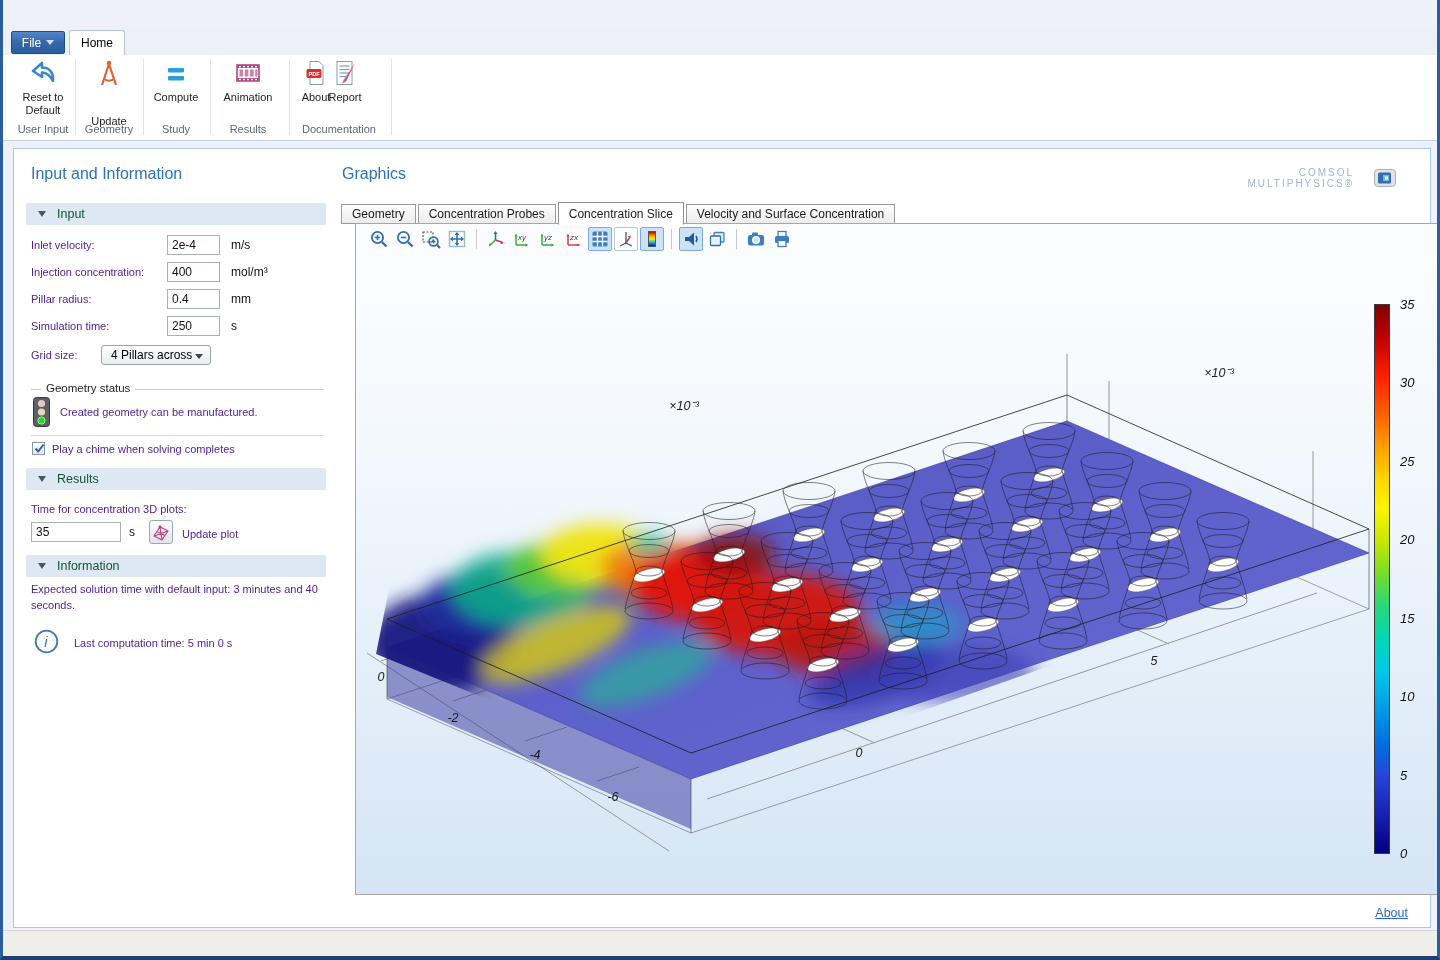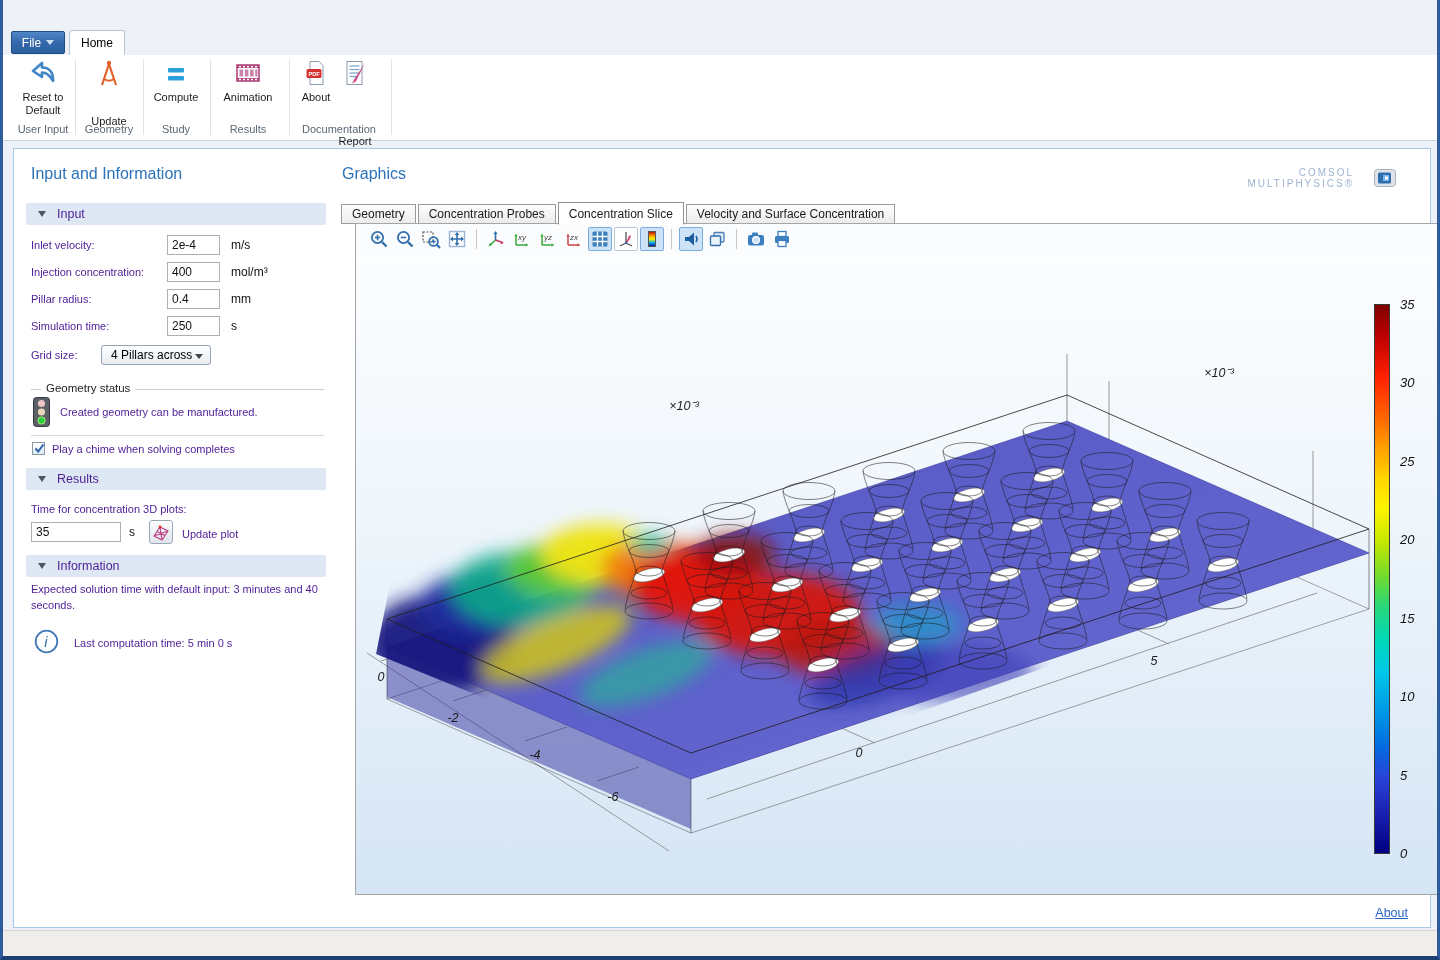--- a/index.html
+++ b/index.html
@@ -36,21 +36,21 @@
   .rb-label { font-size:11px; color:#1e1e1e; text-align:center; line-height:13px; margin-top:3px; }
   .rb-group-label { position:absolute; top:68px; font-size:11px; color:#5a6673; text-align:center; }
   .rb-sep { position:absolute; top:4px; width:1px; height:76px; background:#dde3ec; }
 
   
   .card { position:absolute; left:10px; top:148px; width:1418px; height:780px; background:#fff; border:1px solid #a7c9e8; }
   .panel-title { position:absolute; font-size:16px; color:#2b72b9; }
 
   
   .sec-bar { position:absolute; left:12px; width:300px; height:22px; background:#dde8f4; border-radius:2px;
-             display:flex; align-items:center; font-size:12.5px; color:#4c1d95; cursor:pointer; }
+             display:flex; align-items:center; font-size:12.5px; color:#14532d; cursor:pointer; }
   .tri { width:0; height:0; border-left:4.5px solid transparent; border-right:4.5px solid transparent; border-top:6px solid #4a5562; margin:0 11px 0 12px; }
   .frow { position:absolute; left:17px; height:20px; font-size:11px; color:#4c1d95; display:flex; align-items:center; }
   .fbox { position:absolute; width:53px; height:20px; border:1px solid #a9b0b8; font-size:12px; padding-left:4px; font-family:"Liberation Sans",sans-serif; color:#111; }
   .funit { position:absolute; font-size:12px; color:#111; }
   .dropdown { position:absolute; left:87px; width:110px; height:20px; border:1px solid #97a5b2; border-radius:3px;
               background:linear-gradient(180deg,#fefefe,#e8edf2); font-size:12px; display:flex; align-items:center; padding-left:9px; cursor:pointer; }
   .dd-arrow { position:absolute; right:7px; top:8px; width:0; height:0; border-left:4px solid transparent; border-right:4px solid transparent; border-top:5px solid #444; }
   .groupbox { position:absolute; left:17px; width:293px; border-top:1px solid #c8cdd4; }
   .groupbox .legend { position:absolute; top:-8px; left:10px; background:#fff; padding:0 5px; font-size:11.5px; color:#222; }
   .divider { position:absolute; left:17px; width:293px; height:1px; background:#d4dae2; }
@@ -147,21 +147,21 @@
       <span class="rb-label">Animation</span>
     </div>
     <div class="rb-btn" style="left:292px;width:42px;">
       <svg viewBox="0 0 30 30">
         <path d="M9,3.5 h9 l4,4 v19 h-13 z" fill="#fff" stroke="#8a9aac"></path>
         <rect x="5.5" y="11" width="15" height="9" rx="1.5" fill="#d63031"></rect>
         <text x="13" y="17.6" font-size="5.6" fill="#fff" text-anchor="middle" font-weight="bold">PDF</text>
       </svg>
       <span class="rb-label">About</span>
     </div>
-    <div class="rb-btn" style="left:328px;width:48px;gap:44px;">
+    <div class="rb-btn" style="left:318px;width:48px;">
       <svg viewBox="0 0 30 30">
         <rect x="7" y="3.5" width="15" height="23" fill="#fff" stroke="#8a9aac"></rect>
         <g stroke="#7aa0c8" stroke-width="1.2">
             <path d="M9.5,8 h10"></path>
             <path d="M9.5,11.5 h10"></path>
             <path d="M9.5,15 h10"></path>
             <path d="M9.5,18.5 h7"></path>
           </g>
         <path d="M25,5 L14,21.5 L12,25.5 L16,23.5 Z" fill="#c2427e" opacity="0.9"></path>
       </svg>

